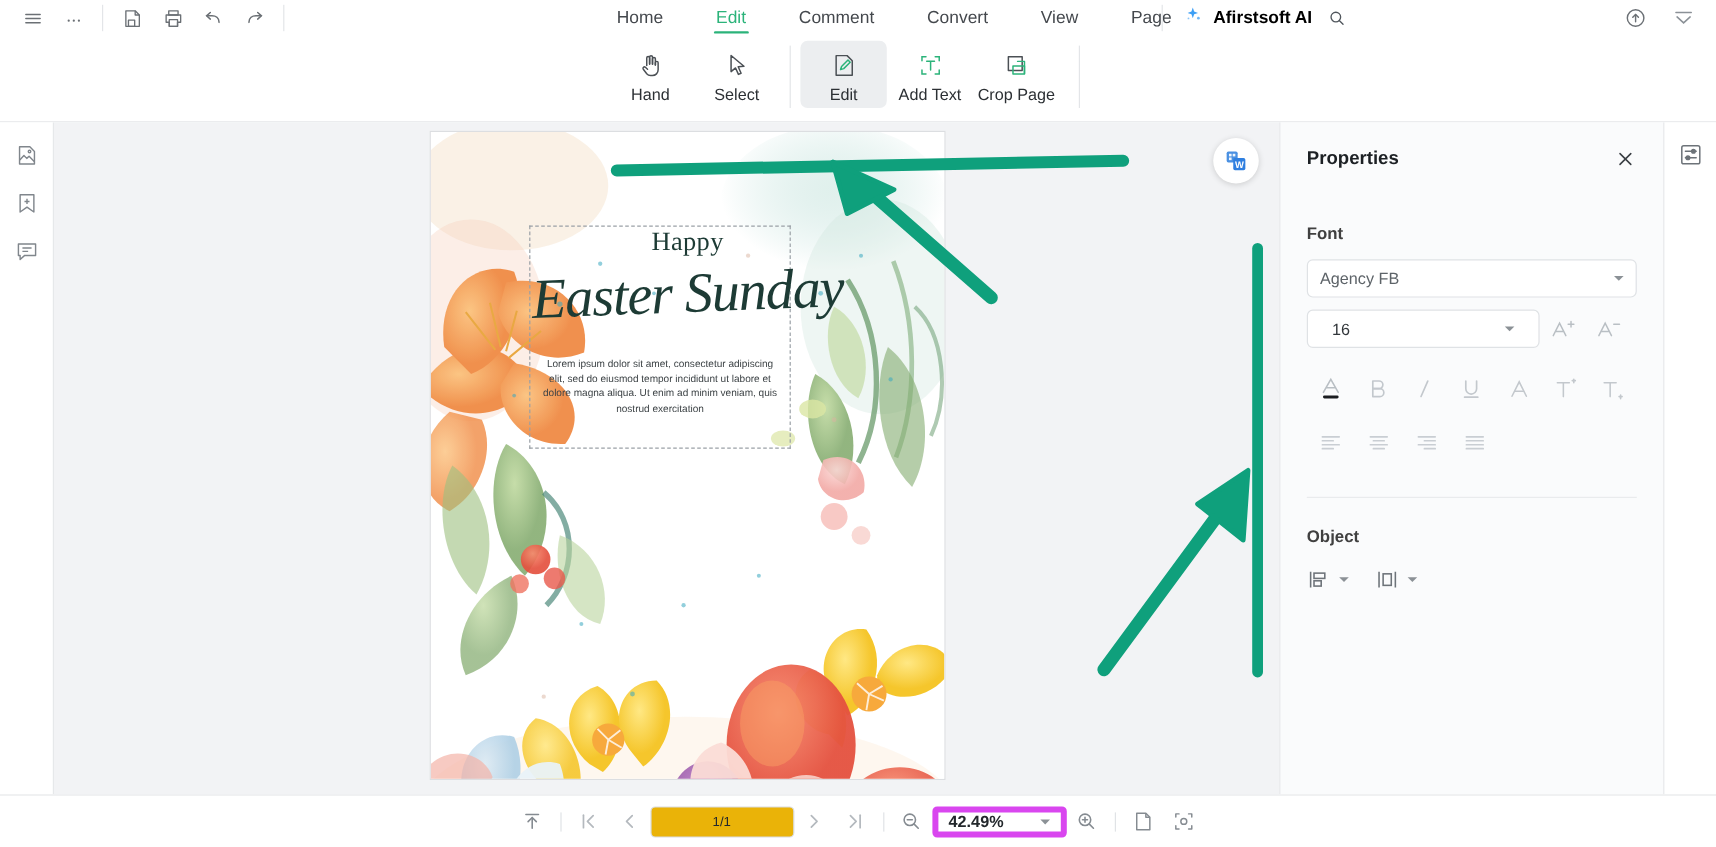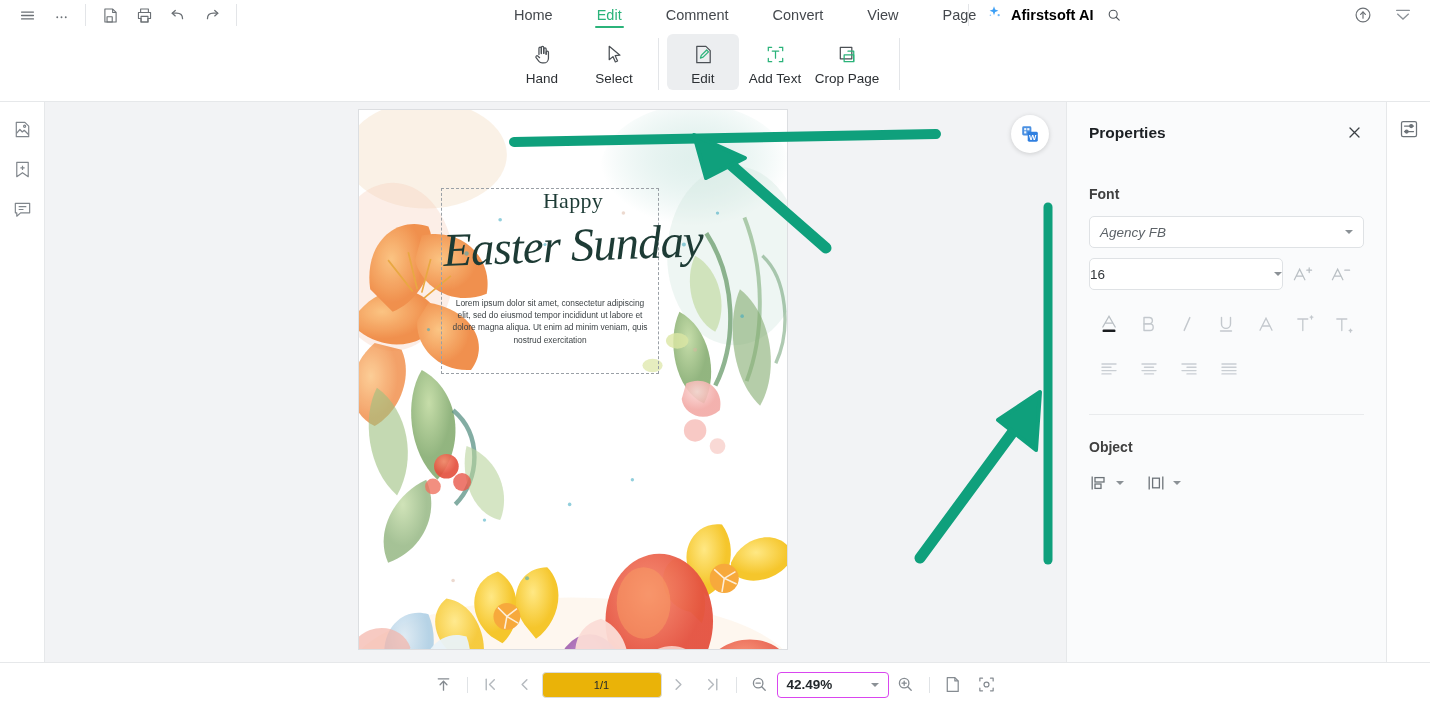--- a/index.html
+++ b/index.html
@@ -109,26 +109,26 @@
   .props {
     position:absolute; top:102px; left:1066px; width:320px; height:560px;
     background:#fafbfc; border-left:1px solid #e6e8ea; padding:20px 22px 0;
   }
   .props-head { display:flex; align-items:flex-end; justify-content:space-between; }
   .props-title { font-size:15.5px; font-weight:700; color:#1c2024; }
   .x-btn { width:20px; height:20px; display:flex; align-items:center; justify-content:center; color:#3b4045; cursor:pointer; }
   .sec-title { font-size:14px; font-weight:700; color:#404040; margin-top:44px; }
   .field {
     margin-top:14px; height:32px; background:#fff; border:1px solid #dfe2e5; border-radius:5px;
-    display:flex; align-items:center; padding:0 10px; cursor:pointer;font-style:italic;
+    display:flex; align-items:center; padding:0 10px; cursor:pointer;
   }
   .field .fval { flex:1; font-size:13.5px; color:#5d6368; }
   .caret { width:0;height:0;border-left:4px solid transparent;border-right:4px solid transparent;border-top:4.5px solid #8b9196; }
   .row2 { display:flex; align-items:center; gap:0; margin-top:10px; }
-  .size-field { width:194px; height:32px; background:#fff; border:1px solid #dfe2e5; border-radius:5px; display:flex; align-items:center; padding:0 0; cursor:pointer; }
+  .size-field { width:194px; height:32px; background:#fff; border:1px solid #dfe2e5; border-radius:5px; display:flex; align-items:center; padding:0 20px; cursor:pointer; }
   .size-field .fval { flex:1; font-size:13.5px; color:#32373b; }
   .aa-btn { width:38px; height:32px; display:flex; align-items:center; justify-content:center; color:#b9bfc4; cursor:pointer; }
   .fmt-row { display:flex; align-items:center; gap:0; margin-top:18px; }
   .fmt-btn { width:40px; height:32px; display:flex; align-items:center; justify-content:center; color:#c3c8cd; cursor:pointer; position:relative; }
   .fmt-btn.fontcolor { color:#b9bfc4; }
   .align-row { display:flex; align-items:center; margin-top:14px; }
   .al-btn { width:40px; height:30px; display:flex; align-items:center; justify-content:center; color:#c9ced3; cursor:pointer; }
   .divider { margin-top:30px; height:1px; background:#e9ebed; }
   .obj-row { display:flex; align-items:center; gap:22px; margin-top:18px; }
   .obj-btn { display:flex; align-items:center; gap:7px; color:#6d7379; cursor:pointer; }
@@ -147,21 +147,21 @@
     display:flex; align-items:center; justify-content:center; gap:0;
   }
   .bb-icon { width:34px; height:28px; display:flex; align-items:center; justify-content:center; color:#858b91; cursor:pointer; }
   .bb-div { width:1px; height:16px; background:#e0e3e6; margin:0 6px; }
   .pagebox {
     width:120px; height:26px; border:1px solid #d9dcdf; border-radius:4px; background:#eab308;
     display:flex; align-items:center; justify-content:center;
     font-size:11px; color:#23282c; font-weight:400; cursor:text;
   }
   .zoombox {
-    width:112px; height:26px; border:1px solid #d946ef; border-radius:4px; background:#fff;
+    width:112px; height:26px; border:5px solid #d946ef; border-radius:4px; background:#fff;
     display:flex; align-items:center; padding:0 9px; cursor:pointer;
   }
   .zoombox .zval { flex:1; font-size:13.5px; color:#23282c; font-weight:600; }
 </style>
 </head>
 <body>
 
 <div id="app">
 
   <div class="topbar">

